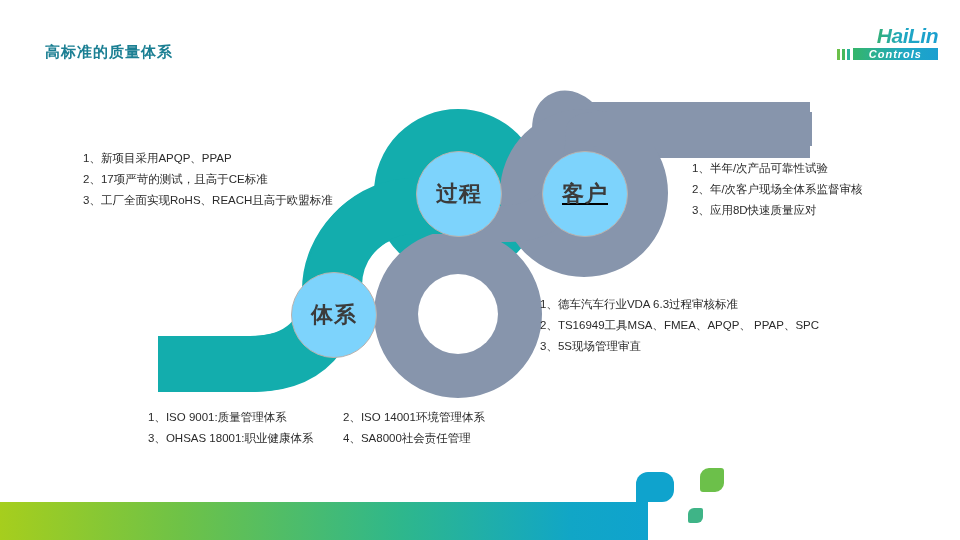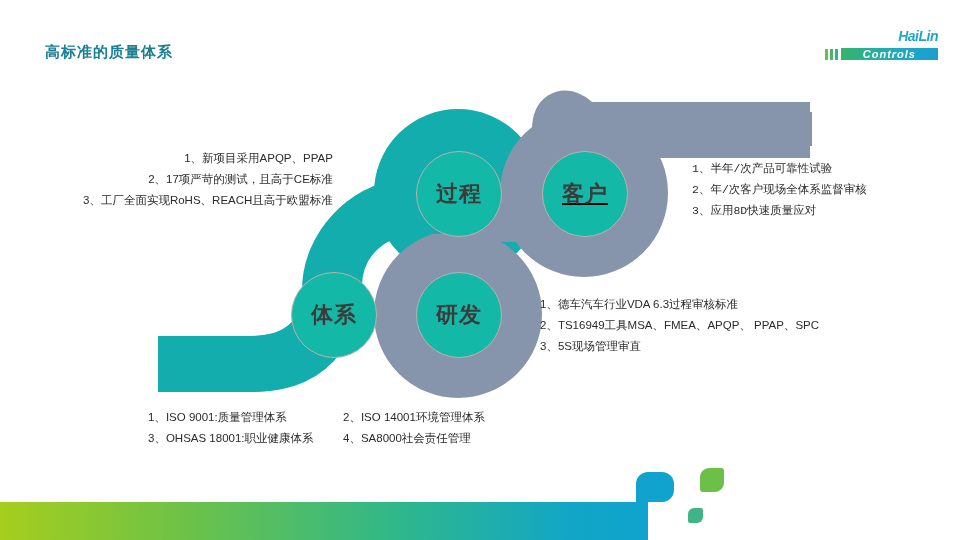--- a/index.html
+++ b/index.html
@@ -33,21 +33,21 @@
   
   #logo {
     position: absolute;
     right: 22px;
     top: 26px;
     width: 118px;
     height: 40px;
     text-align: right;
   }
   #logo-word {
-    font-size: 14px;
+    font-size: 21px;
     font-weight: bold;
     font-style: italic;
     letter-spacing: -0.5px;
     line-height: 20px;
     background: linear-gradient(90deg, #6cc04a 0%, #3fb54a 35%, #1fa7c2 70%, #1b9fd0 100%);
     -webkit-background-clip: text;
     background-clip: text;
     color: transparent;
     -webkit-text-fill-color: transparent;
   }
@@ -71,39 +71,39 @@
     background: #6cc04a;
   }
   #logo-bars i:nth-child(2) { background: #46b85e; }
   #logo-bars i:nth-child(3) { background: #2bb39b; }
   #logo-sub {
     font-size: 11px;
     font-weight: bold;
     font-style: italic;
     letter-spacing: 1px;
     line-height: 12px;
-    padding: 0 22px;
+    padding: 0 16px;
     background: linear-gradient(90deg, #35b56a 0%, #1fa8c4 60%, #1b9fd0 100%);
     color: #ffffff;
   }
 
   
   #ribbon {
     position: absolute;
     left: 0;
     top: 0;
     width: 960px;
     height: 540px;
   }
 
   
   .node {
     position: absolute;
     border-radius: 50%;
-    background: #14b8a6;
+    background: #7dd3fc;
     border: 1.4px solid #b9b2ae;
     display: flex;
     align-items: center;
     justify-content: center;
   }
   .node-label {
     font-size: 22px;
     font-weight: bold;
     color: #3b3b3b;
     letter-spacing: 1px;
@@ -115,22 +115,22 @@
 
   
   .bullets {
     position: absolute;
     font-size: 11.5px;
     color: #2b2b2b;
     line-height: 21px;
     white-space: nowrap;
   }
   .bullets .row { display: block; }
-  #bullets-left   { left: 83px;  top: 148px; text-align: right; }
-  #bullets-right  { left: 692px; top: 158px; font-family: Liberation Mono, monospace; }
+  #bullets-left   { left: 83px;  top: 148px; }
+  #bullets-right  { left: 692px; top: 158px; }
   #bullets-mid    { left: 540px; top: 294px; }
   #bullets-bottom { left: 148px; top: 407px; }
 
   #bullets-bottom .row {
     display: flex;
   }
   #bullets-bottom .col-a { width: 195px; }
   #bullets-bottom .col-b { width: 195px; }
 
   
@@ -252,23 +252,20 @@
 
   <div class="node" id="node-process">
     <span class="node-label">过程</span>
   </div>
   <div class="node" id="node-customer">
     <span class="node-label">客户</span>
   </div>
   <div class="node" id="node-system">
     <span class="node-label">体系</span>
   </div>
-  <div class="node" id="node-rd">
-    <span class="node-label">研发</span>
-  </div>
 
   <div class="bullets" id="bullets-left">
     <span class="row">1、新项目采用APQP、PPAP</span>
     <span class="row">2、17项严苛的测试，且高于CE标准</span>
     <span class="row">3、工厂全面实现RoHS、REACH且高于欧盟标准</span>
   </div>
 
   <div class="bullets" id="bullets-right">
     <span class="row">1、半年/次产品可靠性试验</span>
     <span class="row">2、年/次客户现场全体系监督审核</span>

